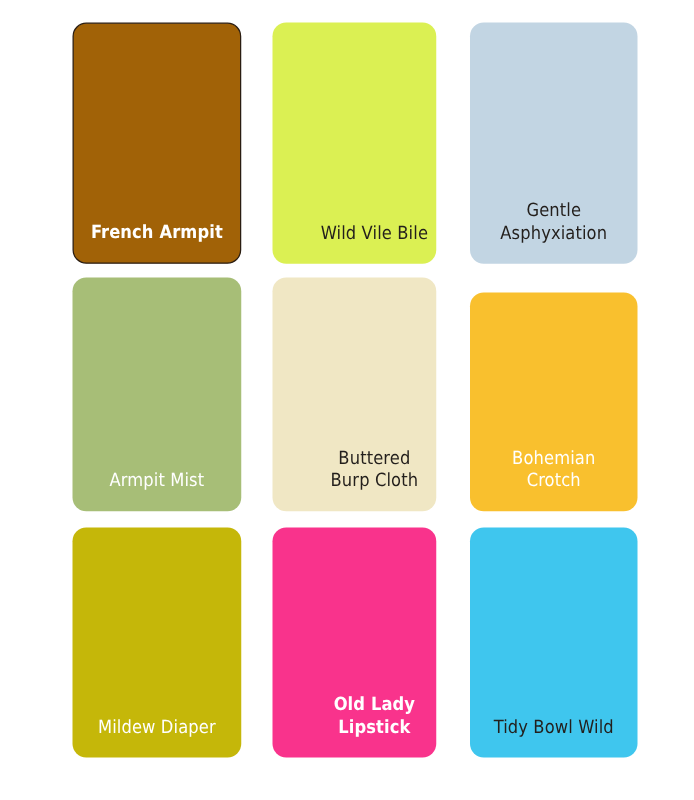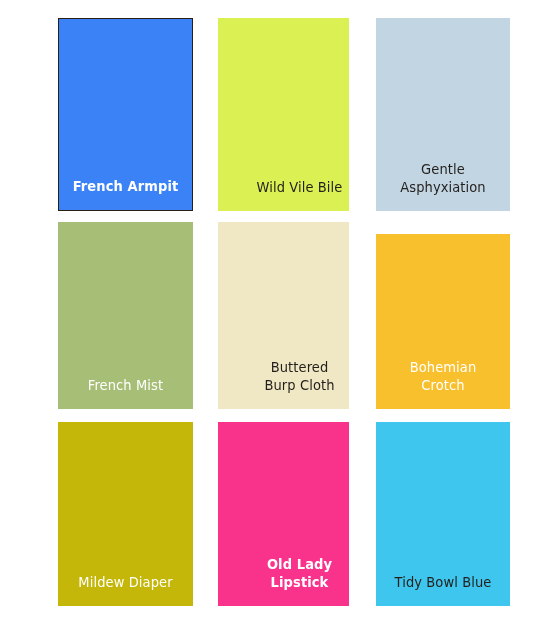--- a/index.html
+++ b/index.html
@@ -30,20 +30,21 @@
     grid-template-columns: 58px 135px 25px 131px 27px 134px 45px;
     grid-template-rows: 18px 193px 11px 187px 13px 184px 34px;
   }
   .swatch {
     position: relative;
     box-sizing: border-box;
     display: flex;
     align-items: flex-end;
     justify-content: center;
     overflow: hidden;
+    border-radius: 11px;
   }
   .swatch.r1 { grid-row: 2; }
   .swatch.r2 { grid-row: 4; }
   .swatch.r3 { grid-row: 6; }
   .swatch.c1 { grid-column: 2; }
   .swatch.c2 { grid-column: 4; padding-left: 32px; }
   .swatch.c3 { grid-column: 6; }
 
   .swatch-label {
     width: 100%;
@@ -60,35 +61,35 @@
   .swatch-label.dark  { color: #231f1c; }
   .swatch-label.bold  { font-weight: bold; }
   .swatch-label.tight { padding-left: 2px; padding-right: 2px; }
 </style>
 </head>
 <body style="background: rgb(255, 255, 255);">
 
 <div id="palette-board">
   <div class="swatch-grid">
 
-    <div class="swatch r1 c1" style="background-color: #3b82f6; border: 1px solid rgb(42, 29, 18);">
+    <div class="swatch r1 c1" style="background-color: #a16207; border: 1px solid rgb(42, 29, 18);">
       <div class="swatch-label light bold" style="color: rgb(255, 255, 255);">French Armpit</div>
     </div>
 
     <div class="swatch r1 c2" style="background-color: rgb(219, 240, 83);">
       <div class="swatch-label dark" style="color: rgb(35, 31, 28);">Wild Vile Bile</div>
     </div>
 
     <div class="swatch r1 c3" style="background-color: rgb(194, 213, 227);">
       <div class="swatch-label dark" style="color: rgb(35, 31, 28);">Gentle
 Asphyxiation</div>
     </div>
 
     <div class="swatch r2 c1" style="background-color: rgb(167, 190, 119);">
-      <div class="swatch-label light" style="color: rgb(255, 255, 255);">French Mist</div>
+      <div class="swatch-label light" style="color: rgb(255, 255, 255);">Armpit Mist</div>
     </div>
 
     <div class="swatch r2 c2" style="background-color: rgb(240, 231, 196); justify-content: flex-end;">
       <div class="swatch-label dark" style="color: rgb(35, 31, 28);">Buttered
 Burp Cloth</div>
     </div>
 
     <div class="swatch r2 c3" style="background-color: rgb(249, 192, 46); margin-top: 12px;">
       <div class="swatch-label light" style="color: rgb(255, 255, 255);">Bohemian
 Crotch</div>
@@ -96,17 +97,17 @@
 
     <div class="swatch r3 c1" style="background-color: rgb(197, 183, 9);">
       <div class="swatch-label light" style="color: rgb(255, 255, 255);">Mildew Diaper</div>
     </div>
 
     <div class="swatch r3 c2" style="background-color: rgb(249, 51, 140); font-weight: bold;">
       <div class="swatch-label light tight" style="color: rgb(255, 255, 255);">Old Lady Lipstick</div>
     </div>
 
     <div class="swatch r3 c3" style="background-color: rgb(63, 198, 238);">
-      <div class="swatch-label dark" style="color: rgb(35, 31, 28);">Tidy Bowl Blue</div>
+      <div class="swatch-label dark" style="color: rgb(35, 31, 28);">Tidy Bowl Wild</div>
     </div>
 
   </div>
 </div>
 
 </body></html>

